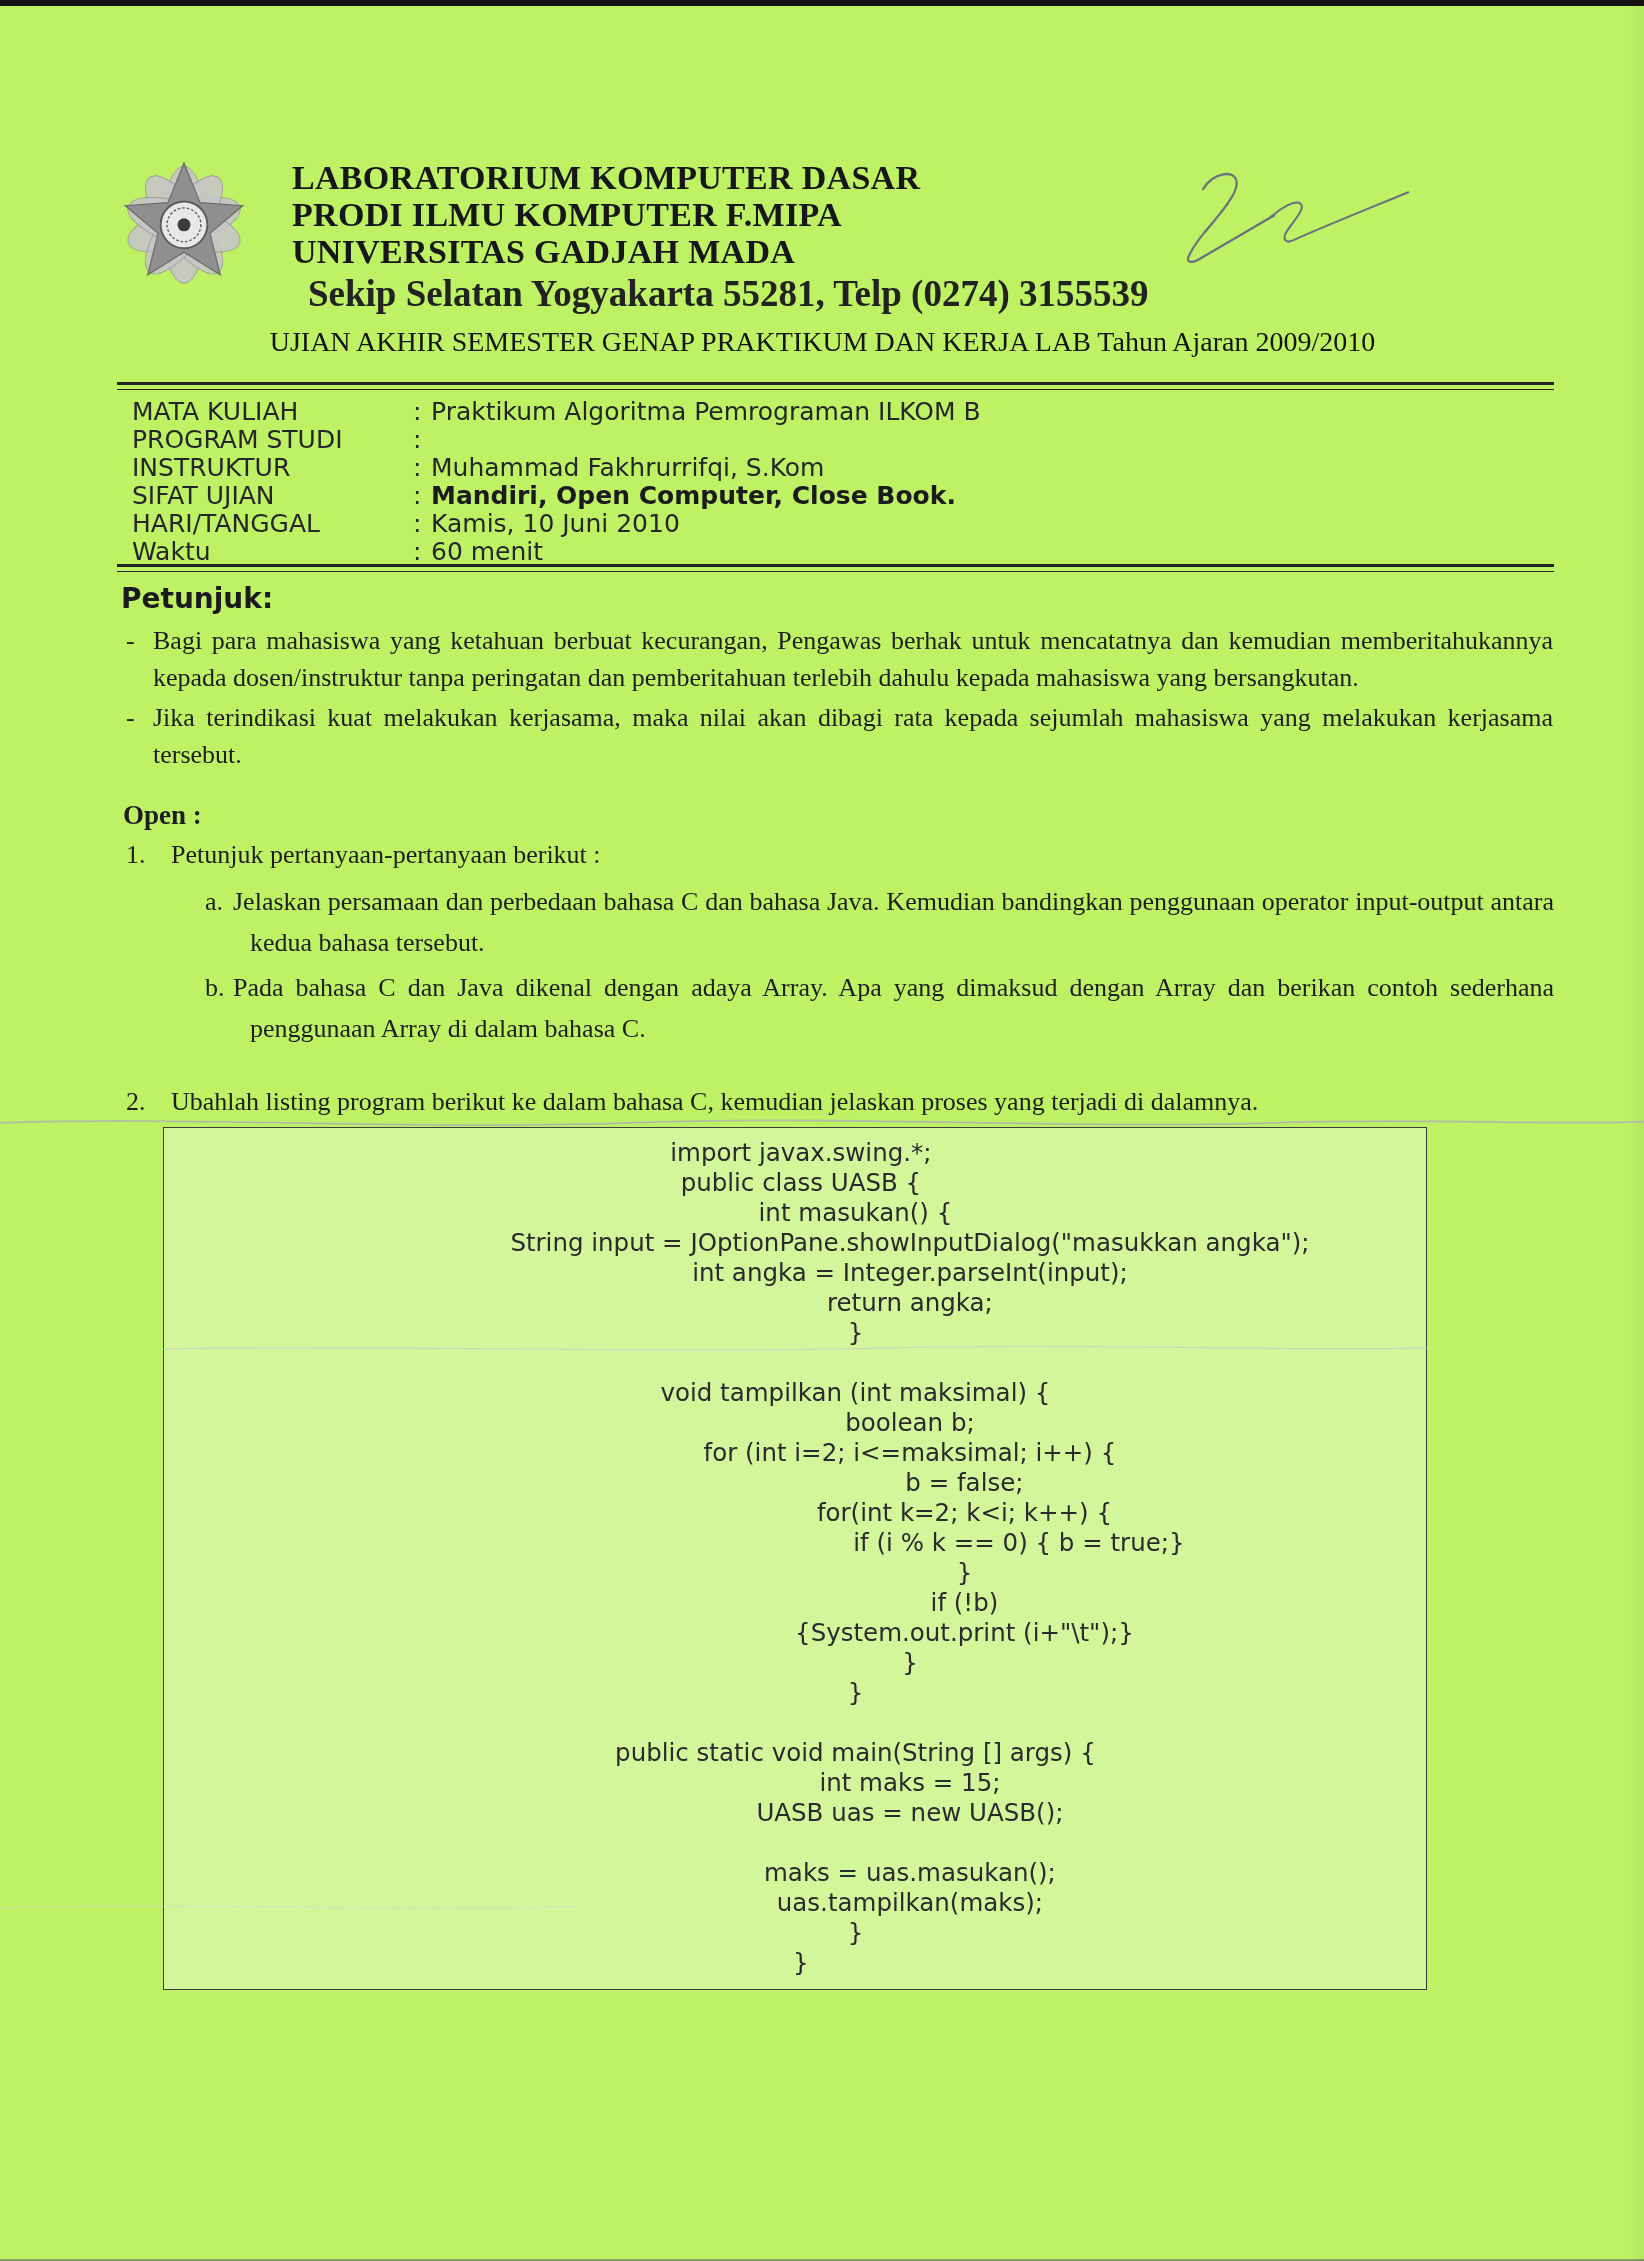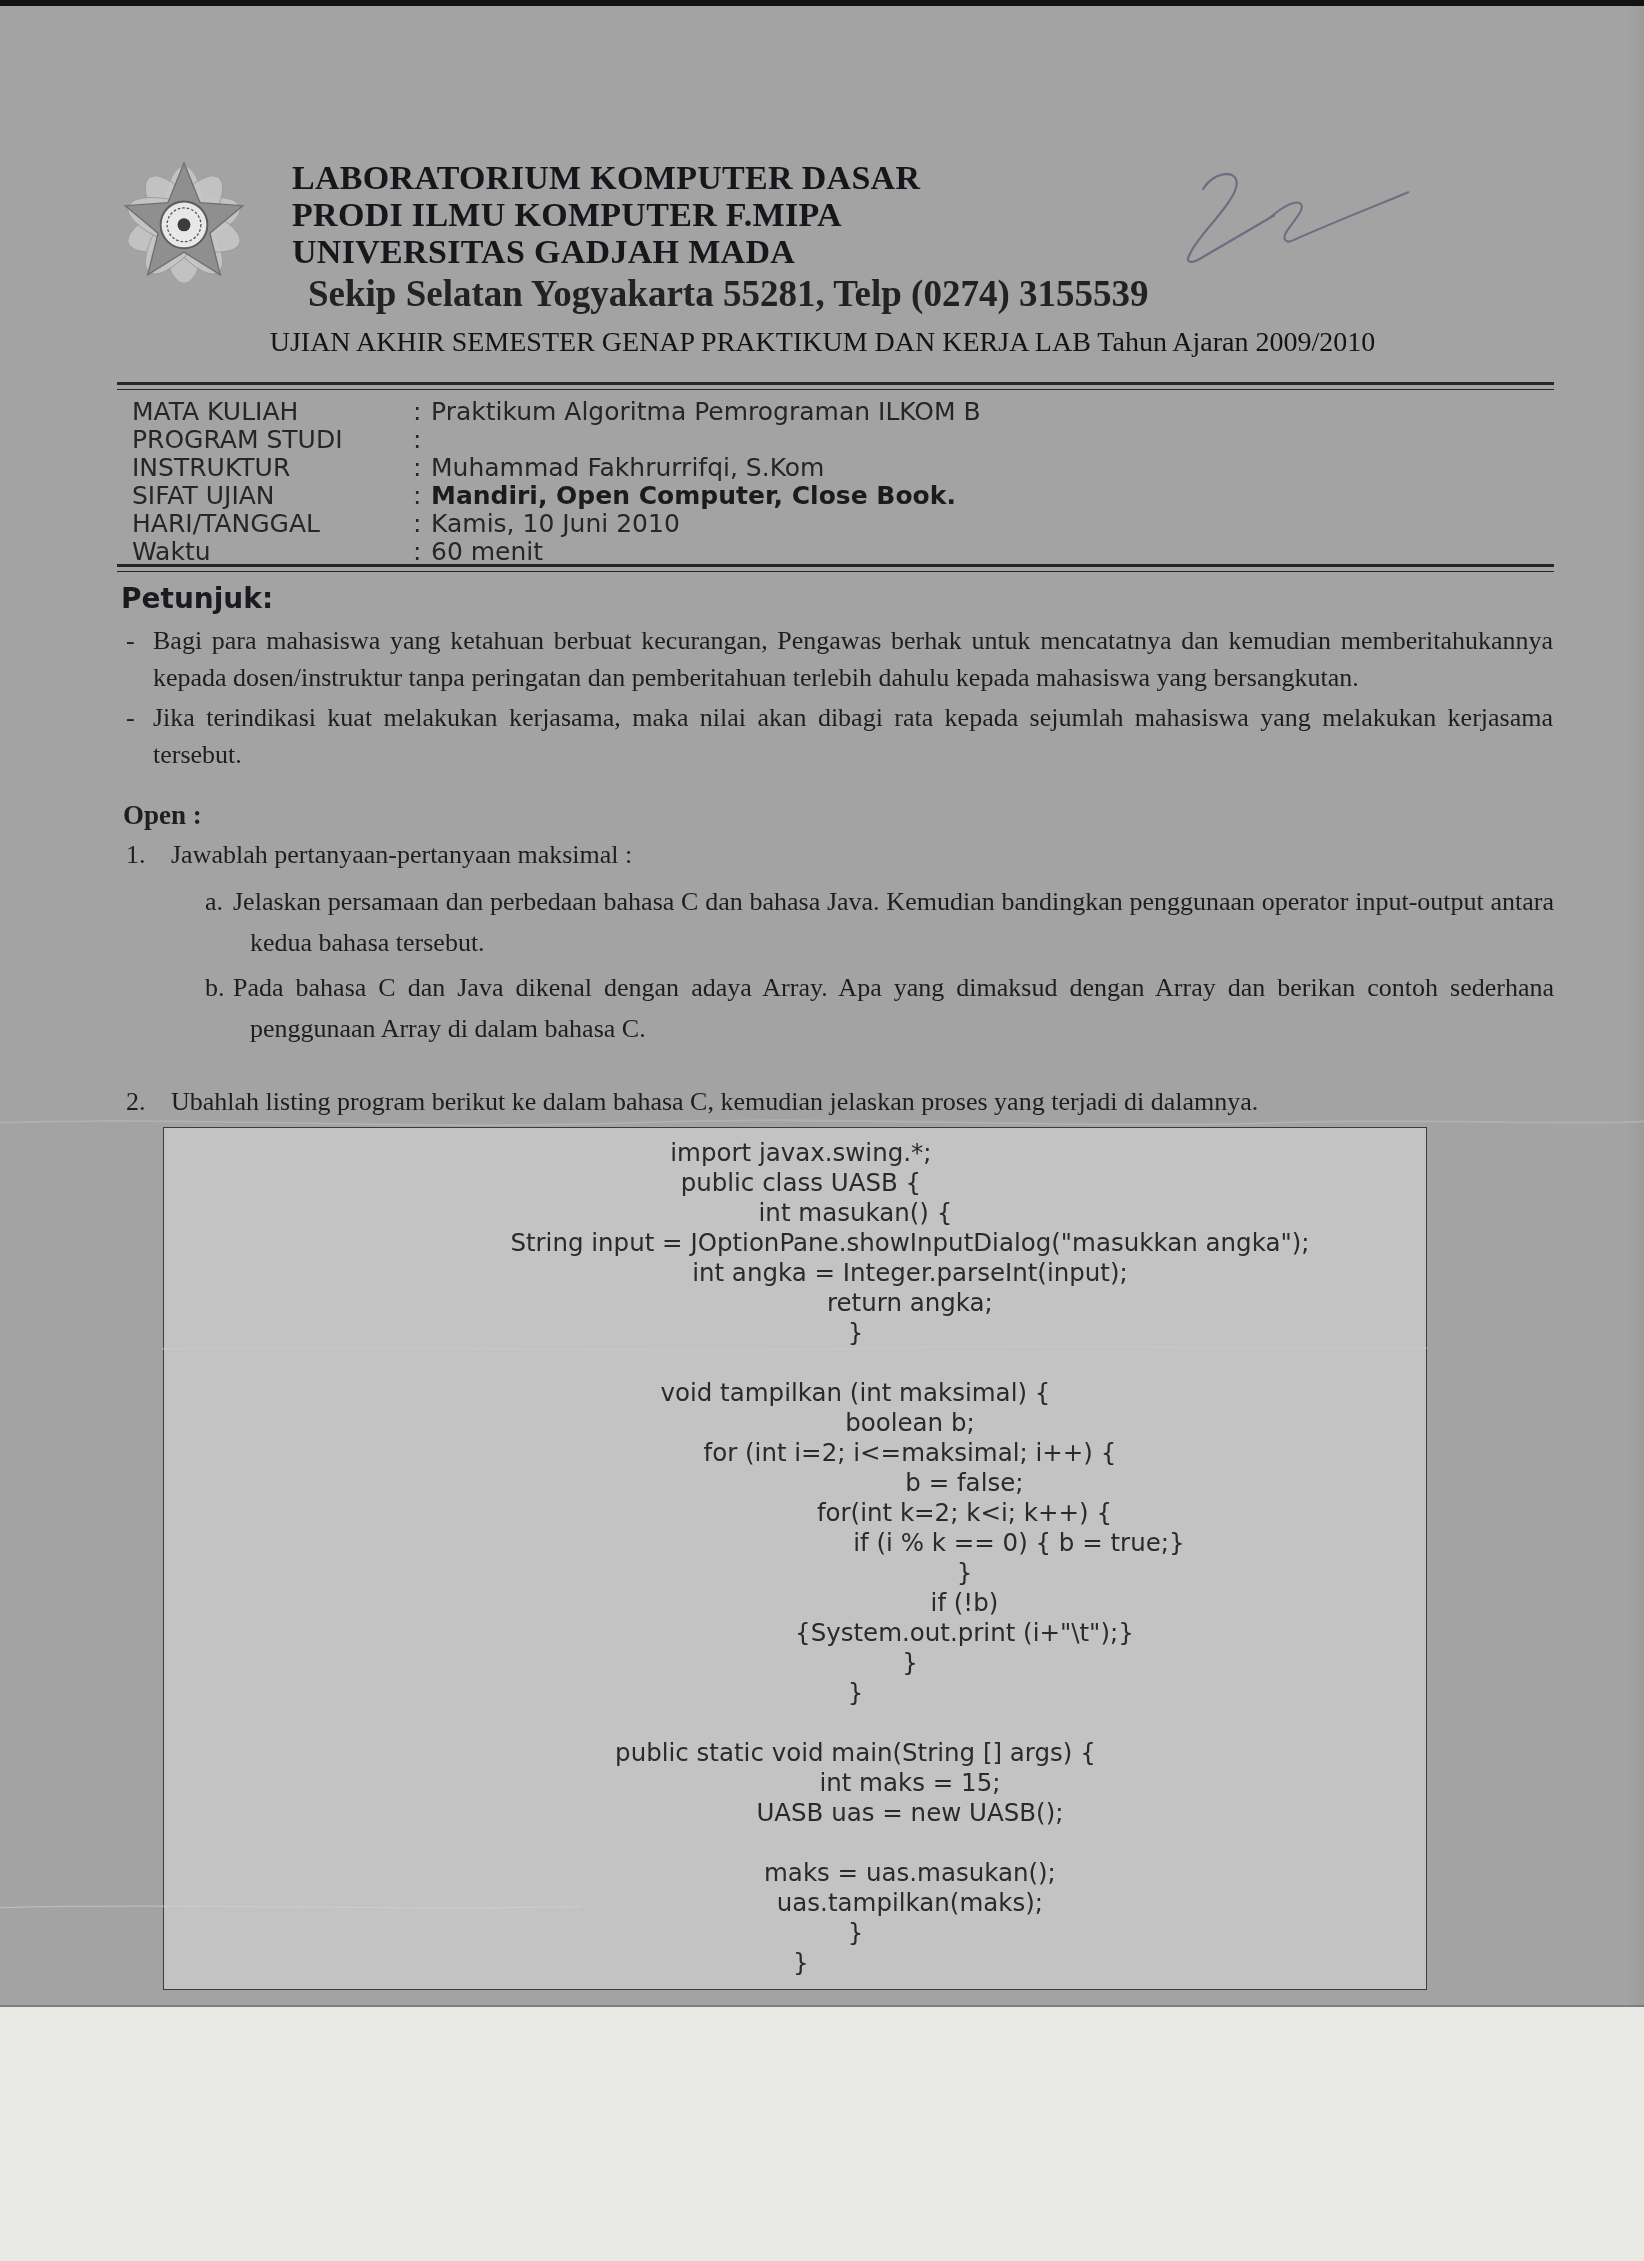--- a/index.html
+++ b/index.html
@@ -1,19 +1,19 @@
 <!DOCTYPE html>
 <html style="font-size:10.3px"><head>
 <meta charset="utf-8">
 <style>
   html,body{margin:0;padding:0;background:#e9e9e6;}
   #page{
     position:relative;
-    width:1645px;height:2007px;
-    background:#a3a3a3;
+    width:1645px;height:2261px;
+    background:#bef264;
     overflow:hidden;
     font-family:"Liberation Serif", serif;
     color:#1e1e22;
   }
   
   .edge-top{position:absolute;top:0;left:0;width:100%;height:5.8px;background:#121212;}
   .edge-bottom{position:absolute;bottom:0;left:0;width:100%;height:1.9px;background:#6b6b6b;opacity:.6;}
   .edge-right{position:absolute;top:0;right:0;width:18px;height:100%;
     background:linear-gradient(to right, rgba(0,0,0,0), rgba(0,0,0,0.05));}
   .crease{position:absolute;top:0;left:0;pointer-events:none;}
@@ -159,21 +159,21 @@
     <div class="bullet">
       <span class="dash">-</span>
       <span>Jika terindikasi kuat melakukan kerjasama, maka nilai akan dibagi rata kepada sejumlah mahasiswa yang melakukan kerjasama tersebut.</span>
     </div>
   </div>
 
   <div class="soal-h">Open :</div>
 
   <div class="q q1">
     <span class="qnum">1.</span>
-    <div class="qtext">Jawablah pertanyaan-pertanyaan maksimal :</div>
+    <div class="qtext">Petunjuk pertanyaan-pertanyaan berikut :</div>
   </div>
 
   <div class="sub sub-a">
     <span class="letter">a.</span>
     <div class="stext">Jelaskan persamaan dan perbedaan bahasa C dan bahasa Java. Kemudian bandingkan penggunaan operator input-output antara kedua bahasa tersebut.</div>
   </div>
 
   <div class="sub sub-b">
     <span class="letter">b.</span>
     <div class="stext">Pada bahasa C dan Java dikenal dengan adaya Array. Apa yang dimaksud dengan Array dan berikan contoh sederhana penggunaan Array di dalam bahasa C.</div>

